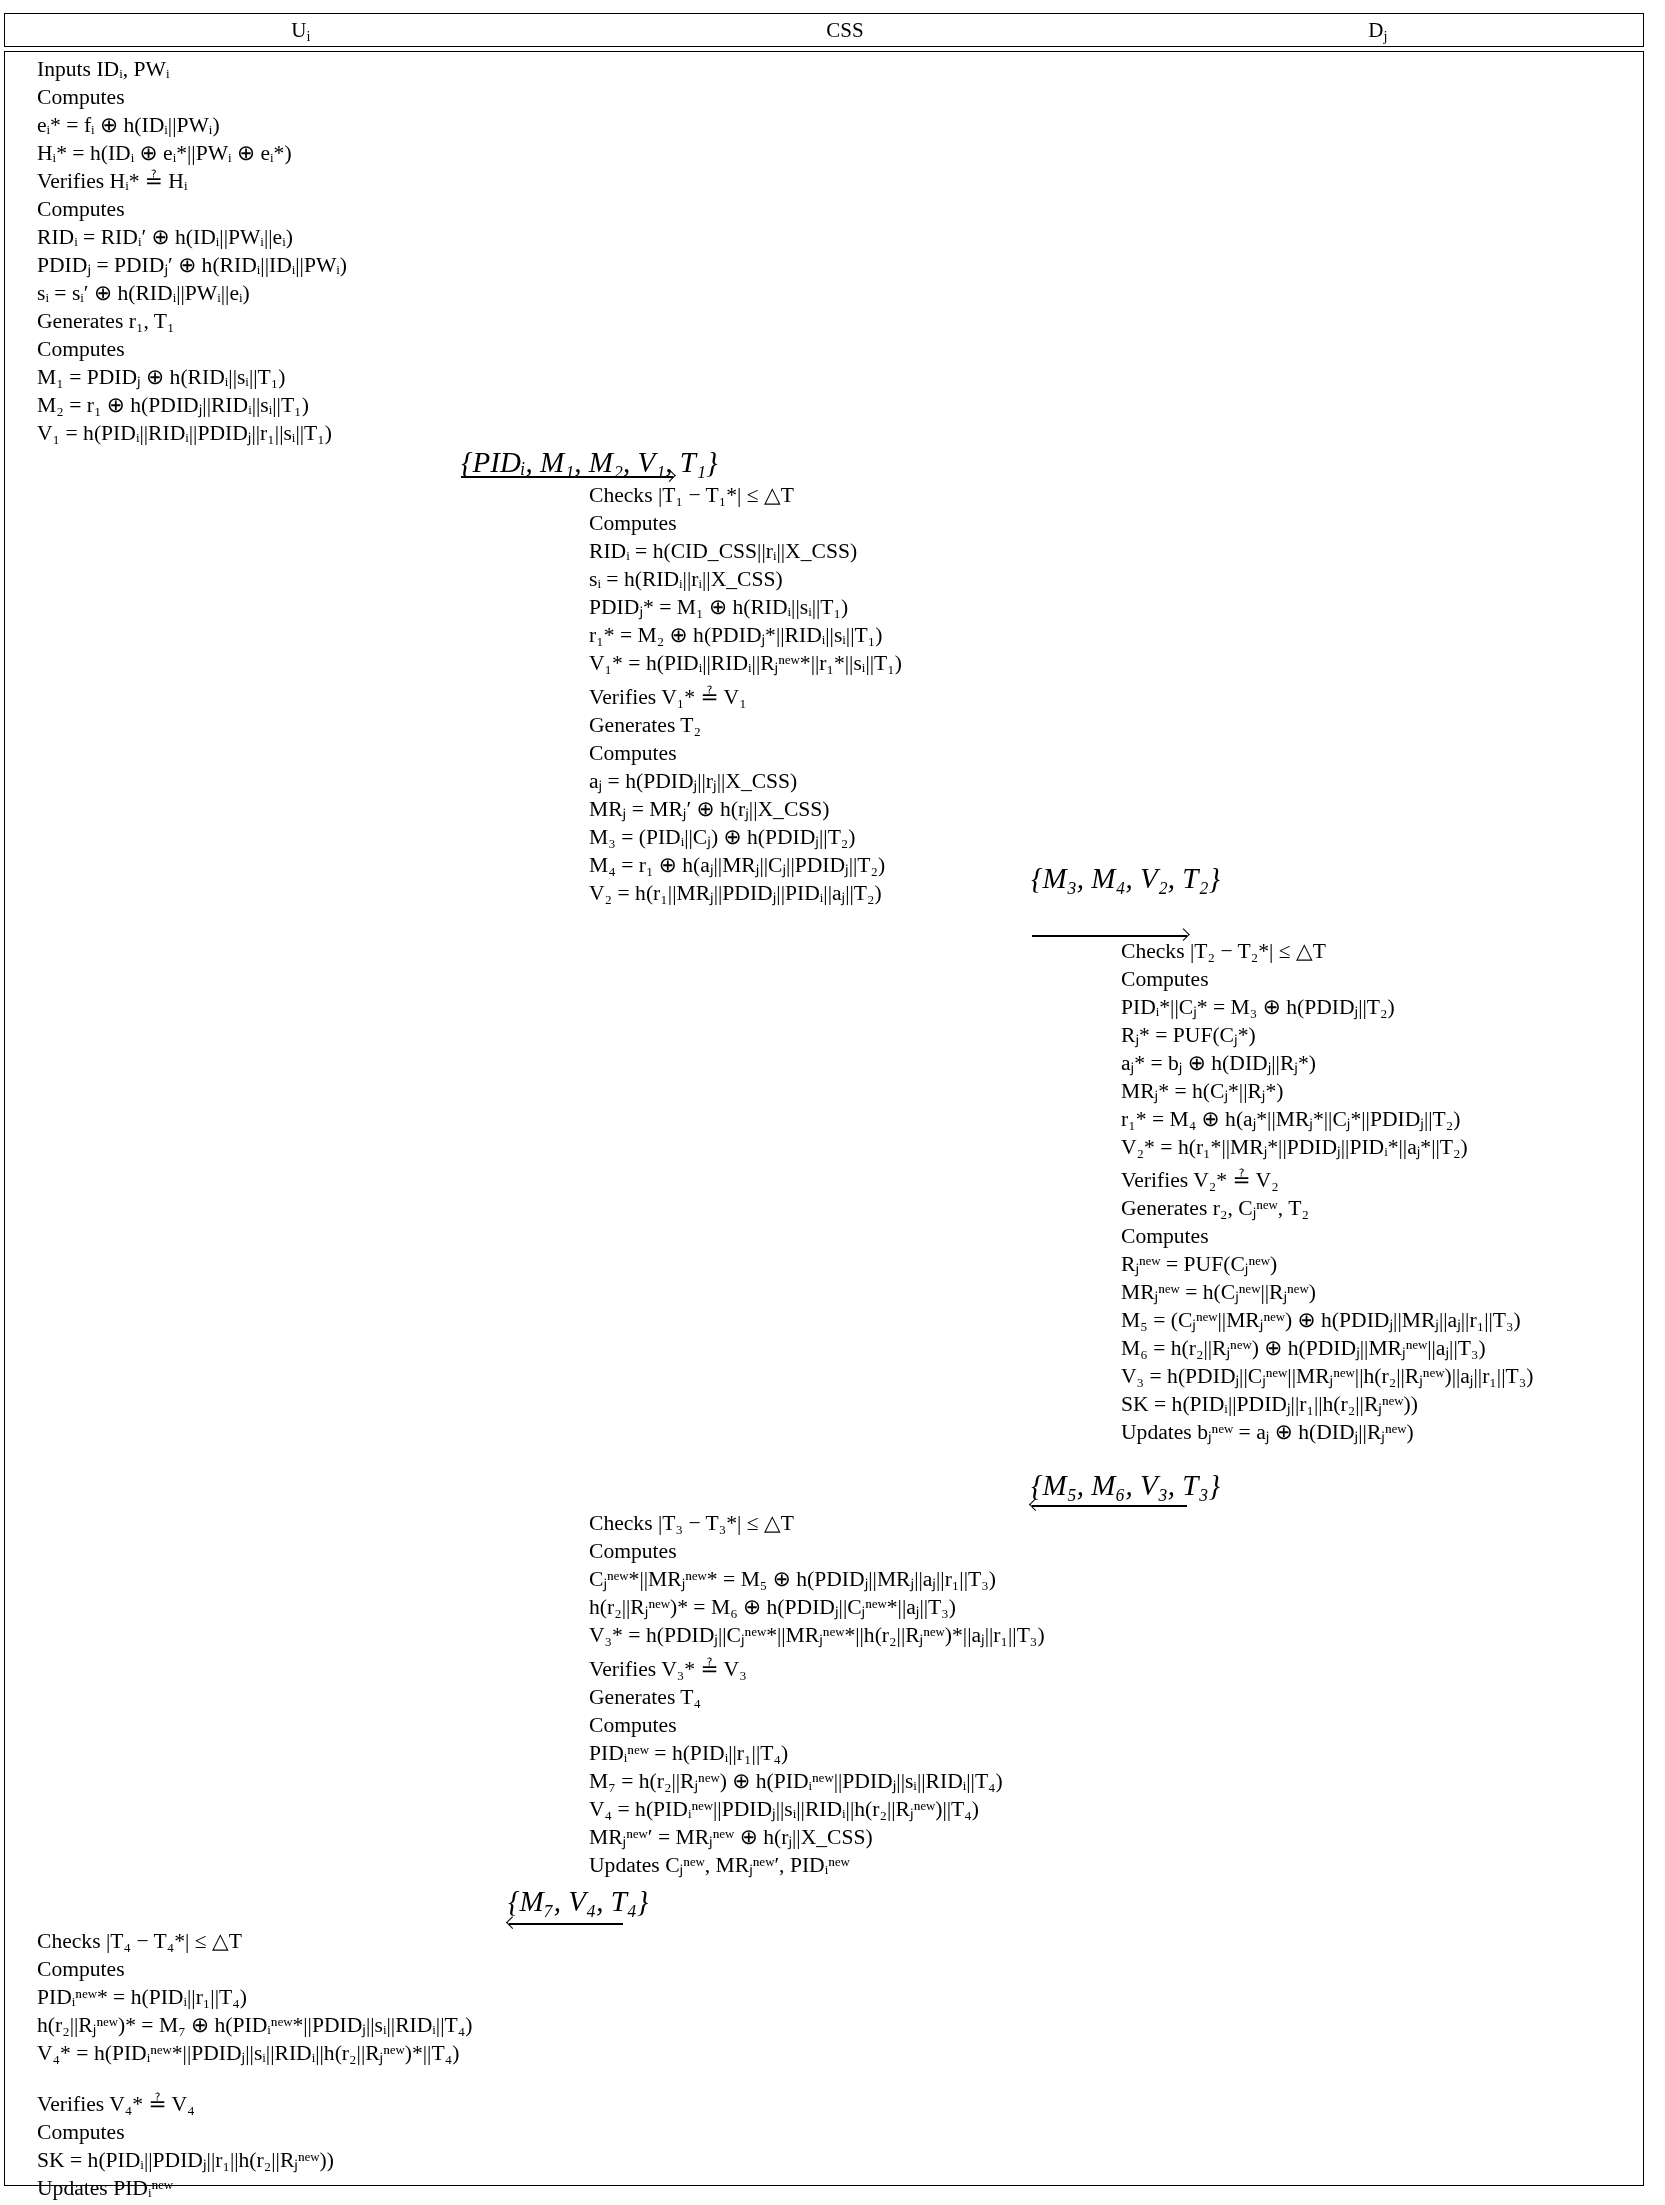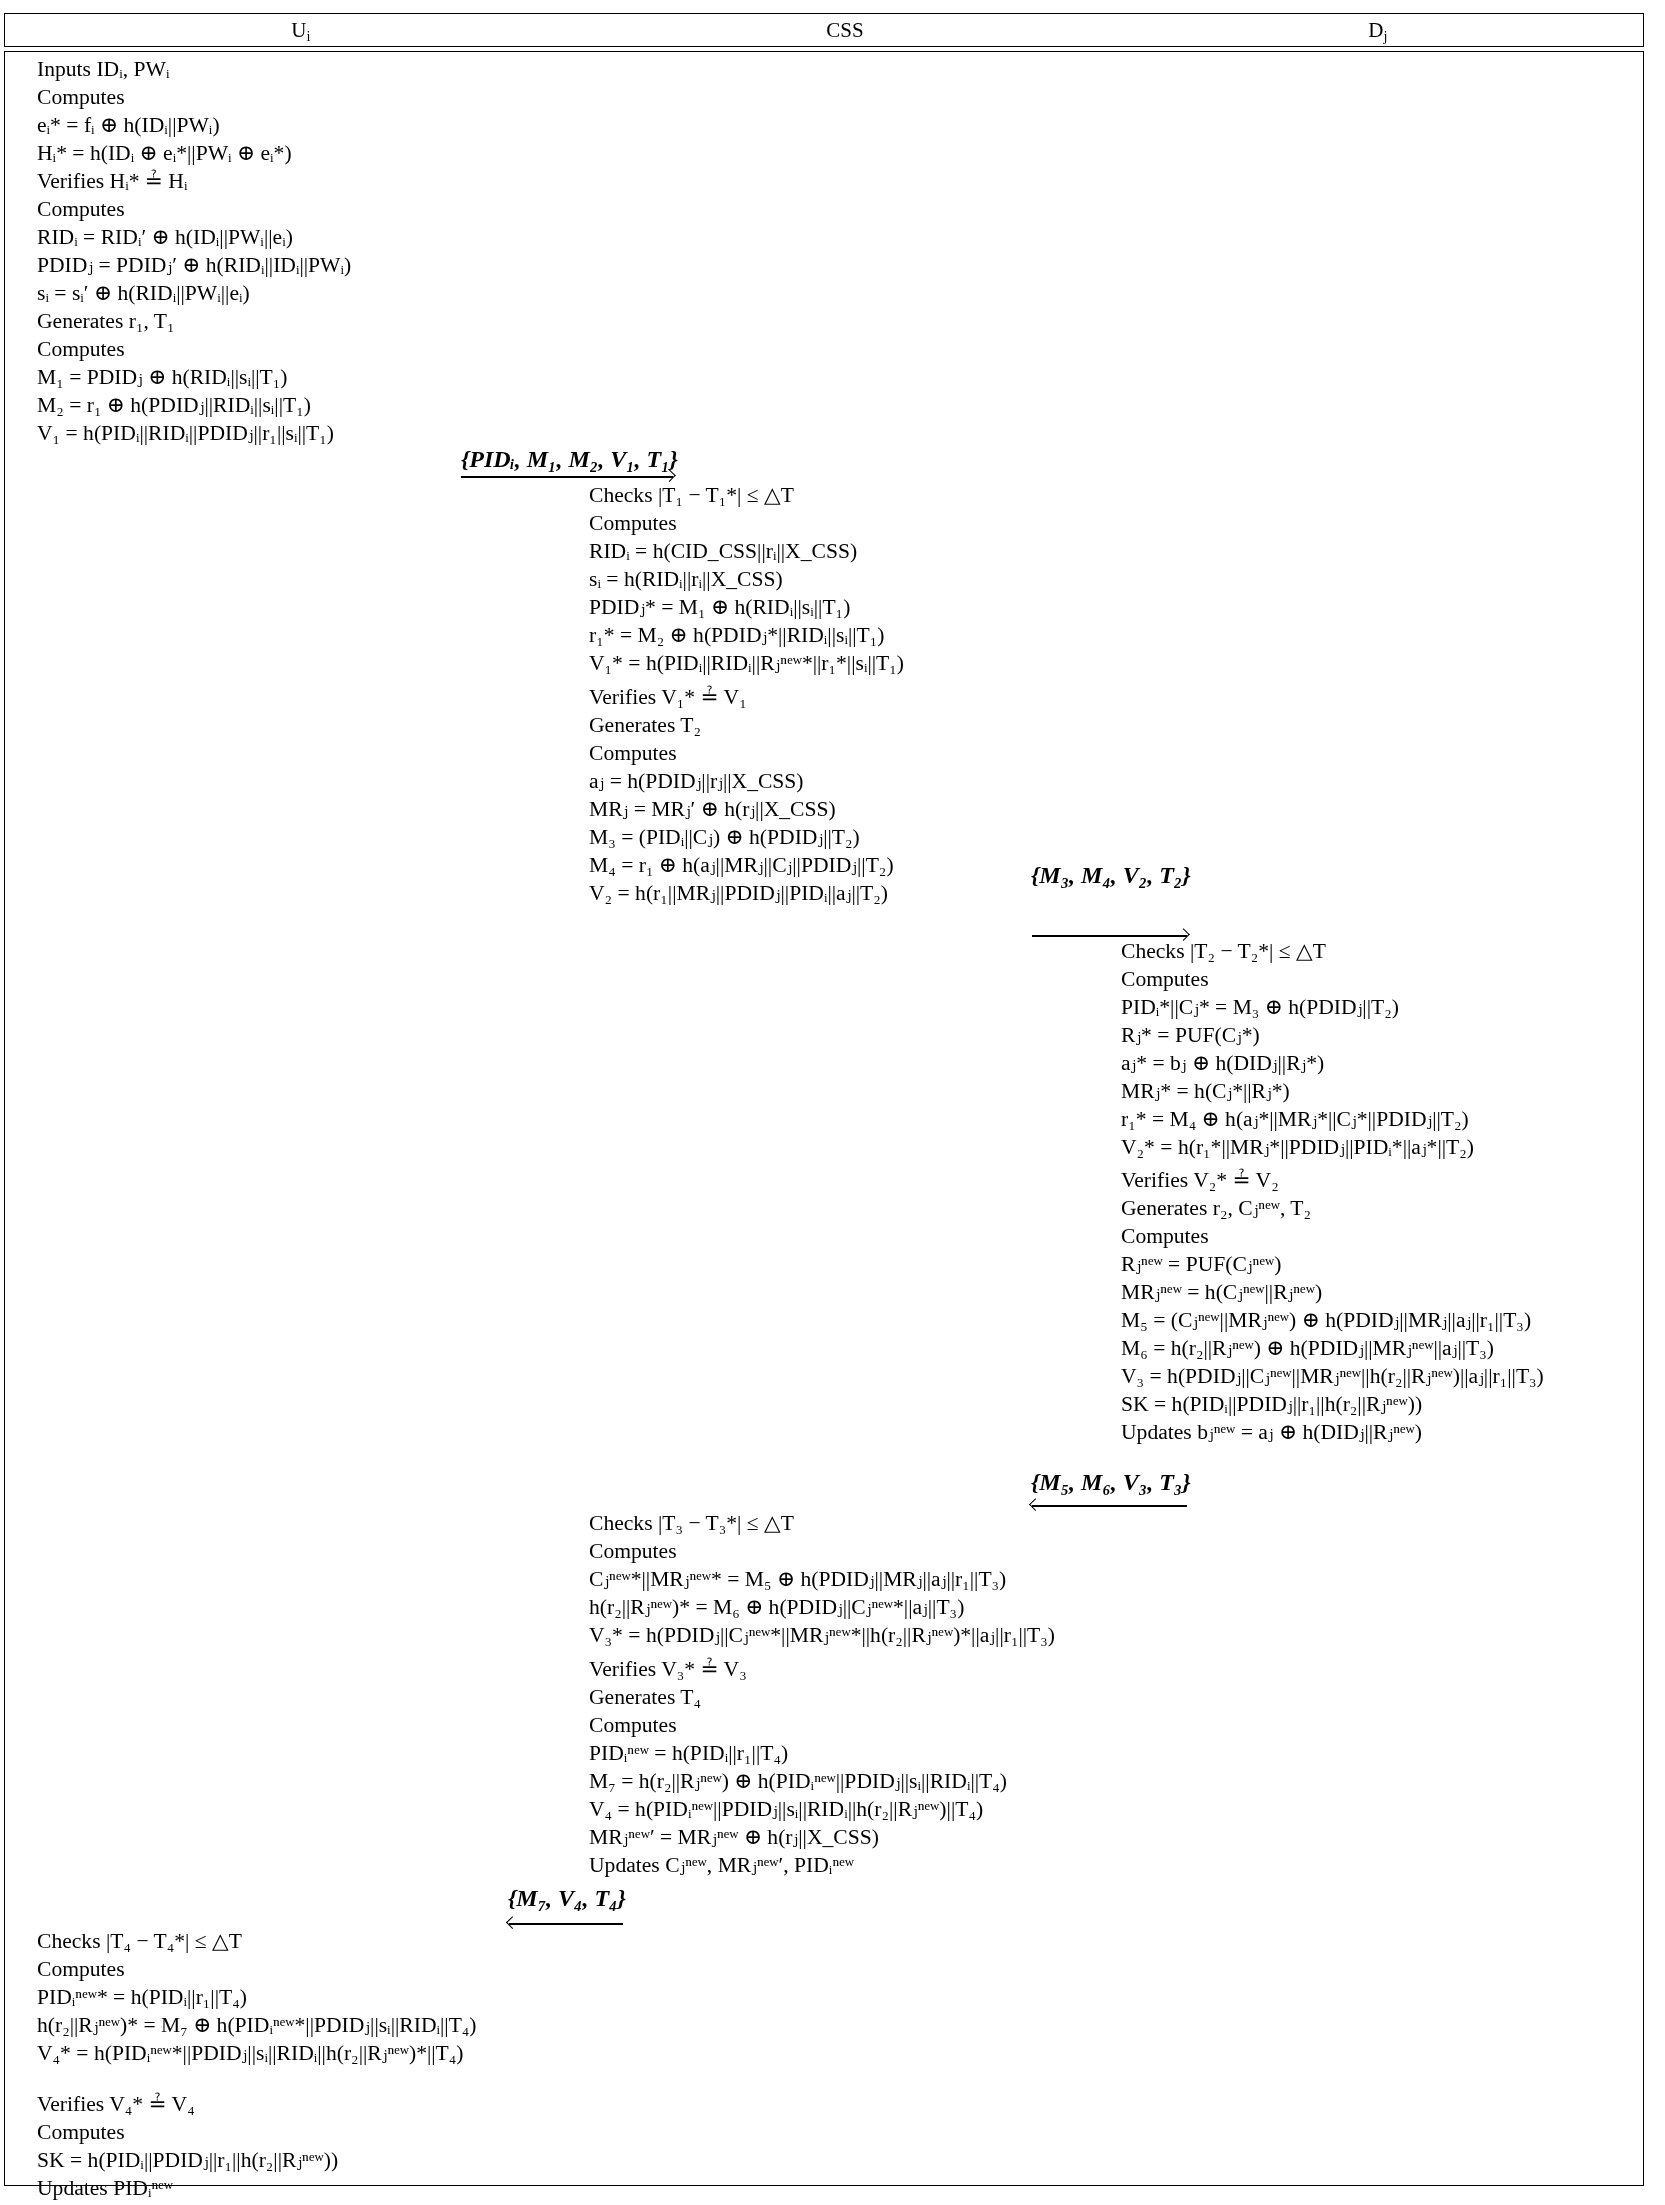--- a/index.html
+++ b/index.html
@@ -4,23 +4,23 @@
 <style>
   html, body { margin:0; padding:0; background:#ffffff; }
   body { width:1665px; height:2205px; position:relative; overflow:hidden;
          font-family:"Liberation Serif","DejaVu Serif",serif; color:#000; }
   .hdr { position:absolute; left:3.9px; top:12.7px; width:1638px; height:32px;
          border:1.7px solid #000; }
   .hdr .col { position:absolute; top:4.4px; font-size:21px; transform:translateX(-50%); }
   .hdr .col sub { font-size:14.4px; vertical-align:-4.4px; }
   .frame { position:absolute; left:3.9px; top:51px; width:1638px; height:2133px;
            border:1.7px solid #000; }
-  .blk { position:absolute; }
+  .blk { position:absolute;font-family:Liberation Serif, serif; }
   .ln { height:28px; line-height:28px; font-size:21.6px; white-space:nowrap; }
-  .msg { position:absolute; font-size:24px; font-style:italic; white-space:nowrap;font-weight:bold; }
+  .msg { position:absolute; font-size:29px; font-style:italic; white-space:nowrap; }
   .arrow { position:absolute; height:1.7px; background:#000; }
   .arrow.r::after { content:""; position:absolute; right:-1.1px; top:-5px;
      width:7.8px; height:7.8px; border-right:1.7px solid #000; border-top:1.7px solid #000;
      transform:rotate(45deg); transform-origin:center; }
   .arrow.l::before { content:""; position:absolute; left:-1.1px; top:-5px;
      width:7.8px; height:7.8px; border-left:1.7px solid #000; border-bottom:1.7px solid #000;
      transform:rotate(45deg); }
 </style>
 </head>
 <body>

